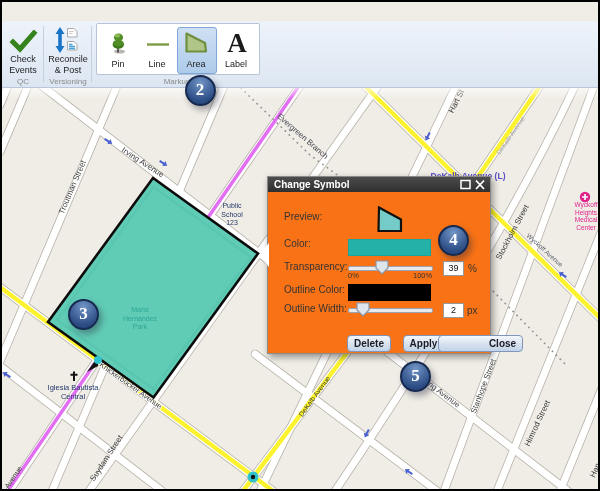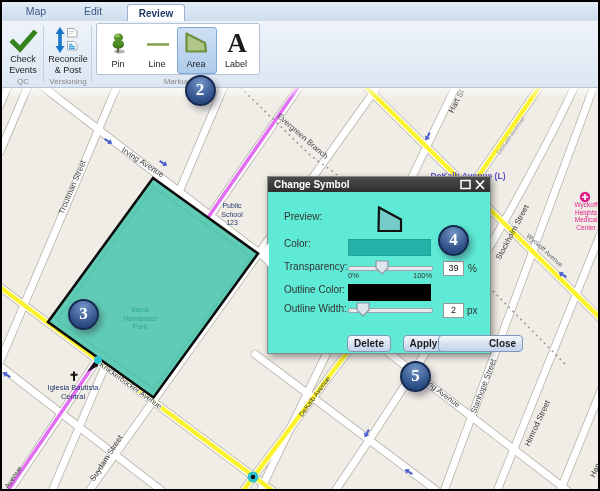--- a/index.html
+++ b/index.html
@@ -10,21 +10,21 @@
 #tabbar{position:absolute;left:0;top:0;width:596px;height:19px;background:linear-gradient(#e2ebf6,#cfdded);border-bottom:1px solid #bfcfe2;}
 .tab{position:absolute;top:0;height:19px;line-height:19px;font-size:10.5px;color:#3a5687;text-align:center;}
 #revtab{position:absolute;left:125px;top:2px;width:56px;height:18px;background:#fff;border:1px solid #9cb2cd;border-bottom:none;border-radius:3px 3px 0 0;line-height:17px;font-size:10px;color:#1f3a66;text-align:center;font-weight:bold;}
 #ribbon{position:absolute;left:0;top:19px;width:596px;height:66px;background:linear-gradient(#eef3fa,#dce6f2);border-bottom:1px solid #b9c6d9;}
 .divider{position:absolute;top:5px;height:56px;width:1px;background:#c3d0e0;}
 .btxt{position:absolute;font-size:9px;color:#1c1c1c;text-align:center;white-space:nowrap;}
 .gtxt{position:absolute;font-size:8px;color:#8b8b8b;text-align:center;white-space:nowrap;}
 #panel{position:absolute;left:94px;top:2px;width:162px;height:50px;background:#fff;border:1px solid #b6c4d6;border-radius:2px;}
 #areabtn{position:absolute;left:80px;top:3px;width:38px;height:45px;background:linear-gradient(#cfe0f3,#aecbea);border:1px solid #7da7d9;border-radius:3px;}
 
-#dlg{position:absolute;left:265px;top:174px;width:222px;height:176px;background:#5eead4;border:1px solid #8a8a8a;box-shadow:2px 3px 7px rgba(0,0,0,0.4);}
+#dlg{position:absolute;left:265px;top:174px;width:222px;height:176px;background:#f97316;border:1px solid #8a8a8a;box-shadow:2px 3px 7px rgba(0,0,0,0.4);}
 #dlgtitle{position:absolute;left:0;top:0;width:222px;height:15px;background:linear-gradient(#4c4c4c,#2f2f2f);color:#fff;font-size:10px;line-height:15px;padding-left:6px;font-weight:bold;box-sizing:border-box;}
 .dlbl{position:absolute;font-size:10px;color:#333;}
 .dbox{position:absolute;width:19px;height:13px;background:#fff;border:1px solid #999;font-size:9px;text-align:center;line-height:13px;color:#111;}
 .dbtn{position:absolute;top:158px;height:15px;background:linear-gradient(#f4f8fc,#d3dfee 60%,#c3d4e9);border:1px solid #7f96ba;border-radius:4px;font-size:10px;font-weight:bold;color:#1c1c24;text-align:center;line-height:15px;}
 .track{position:absolute;width:83px;height:3px;background:#e8eaee;border:1px solid #9aa4b2;border-radius:2px;}
 
 .num{position:absolute;width:27px;height:27px;border-radius:50%;background:radial-gradient(circle at 50% 22%,#7195c5 0%,#4a6ba1 40%,#2c4d84 72%,#223f74 100%);border:2px solid #16294e;box-shadow:3px 4px 6px rgba(40,40,60,0.4);color:#fff;font-family:"Liberation Serif",serif;font-weight:bold;font-size:17px;text-align:center;line-height:26px;}
 </style>
 </head>
 <body>
@@ -153,25 +153,20 @@
 
 <rect x="2" y="86" width="596" height="13" fill="url(#haze)"></rect>
 <defs>
 <linearGradient id="haze" x1="0" y1="86" x2="0" y2="99" gradientUnits="userSpaceOnUse">
 <stop offset="0" stop-color="#ffffff" stop-opacity="0.75"></stop>
 <stop offset="1" stop-color="#ffffff" stop-opacity="0"></stop>
 </linearGradient>
 </defs>
 </svg>
 
-<div id="tabbar">
-<div class="tab" style="left:14px;width:40px;">Map</div>
-<div class="tab" style="left:71px;width:40px;">Edit</div>
-<div id="revtab">Review</div>
-</div>
 <div id="ribbon">
 
 <svg width="40" height="26" viewBox="0 0 40 26" style="position:absolute;left:2px;top:9px">
 <path d="M9,12 L16,19 L30,3" stroke="#35831c" stroke-width="5" fill="none" stroke-linecap="square"></path>
 </svg>
 <div class="btxt" style="left:2px;top:33px;width:38px;line-height:11px;">Check<br>Events</div>
 <div class="gtxt" style="left:2px;top:56px;width:38px;">QC</div>
 <div class="divider" style="left:41px;"></div>
 
 <svg width="46" height="26" viewBox="0 0 46 26" style="position:absolute;left:44px;top:6px">

